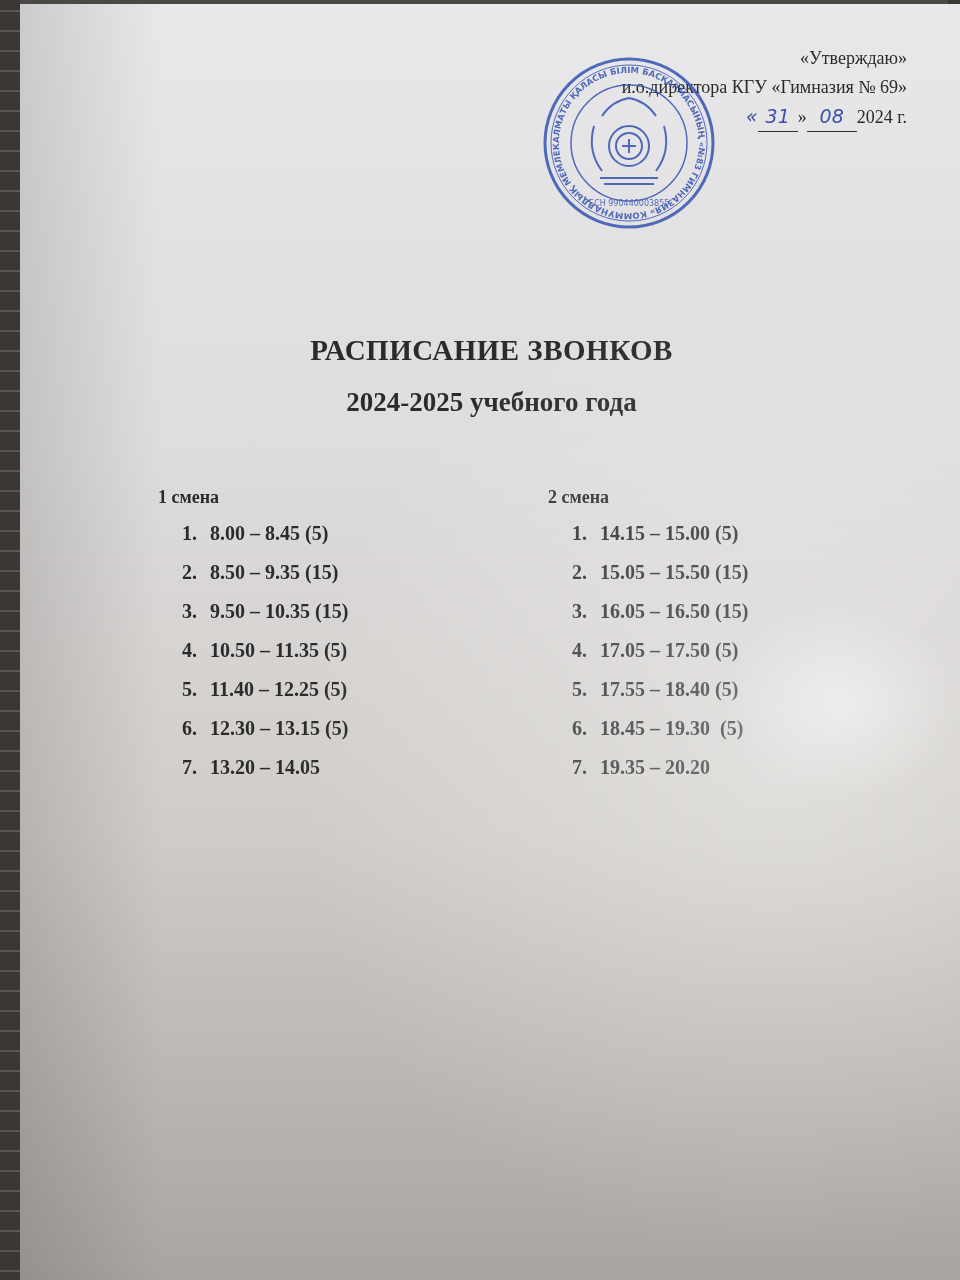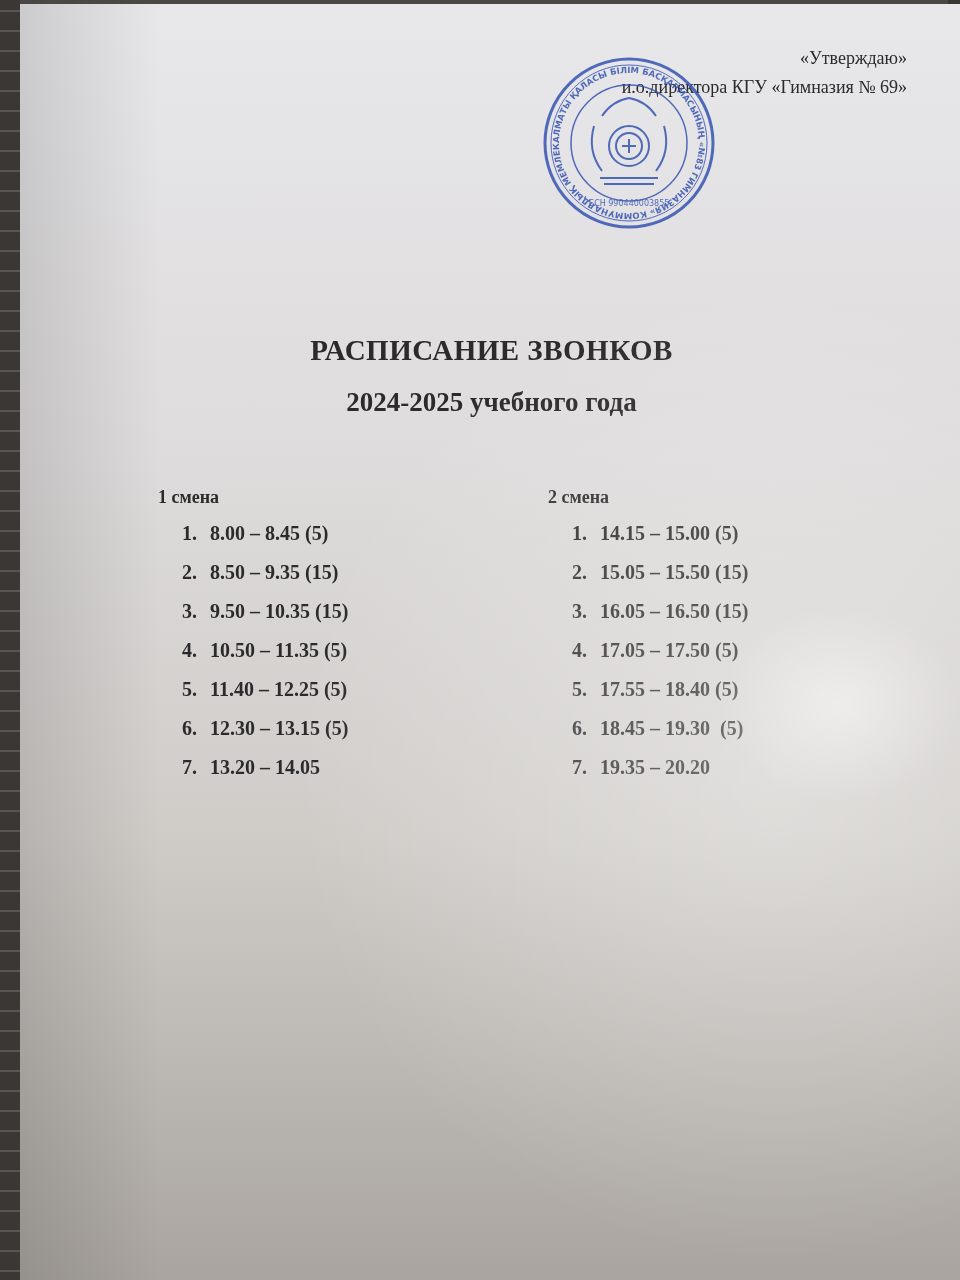--- a/index.html
+++ b/index.html
@@ -64,20 +64,23 @@
 <body>
 
 <div class="binder-strip"></div>
 <div class="right-edge"></div>
 
 <div class="page">
 
   <div class="approval">
     <span class="line">«Утверждаю»</span>
     <span class="line">и.о.директора КГУ «Гимназия № 69»</span>
+    <span class="line">
+      <span class="handwritten">«</span><span class="day-blank handwritten">31</span><span>»</span><span class="month-blank handwritten">08</span><span>2024 г.</span>
+    </span>
   </div>
 
   <svg class="stamp" viewBox="0 0 174 174">
     <defs>
       <path id="stampArc" d="M 87,87 m -70,0 a 70,70 0 1,1 140,0 a 70,70 0 1,1 -140,0"></path>
     </defs>
     <circle cx="87" cy="87" r="84" fill="none" stroke="#2f4fb0" stroke-width="3"></circle>
     <circle cx="87" cy="87" r="78" fill="none" stroke="#2f4fb0" stroke-width="1"></circle>
     <circle cx="87" cy="87" r="58" fill="none" stroke="#2f4fb0" stroke-width="1.5"></circle>
     <text font-size="8.5" fill="#2f4fb0" font-family="DejaVu Sans, sans-serif" font-weight="bold">

